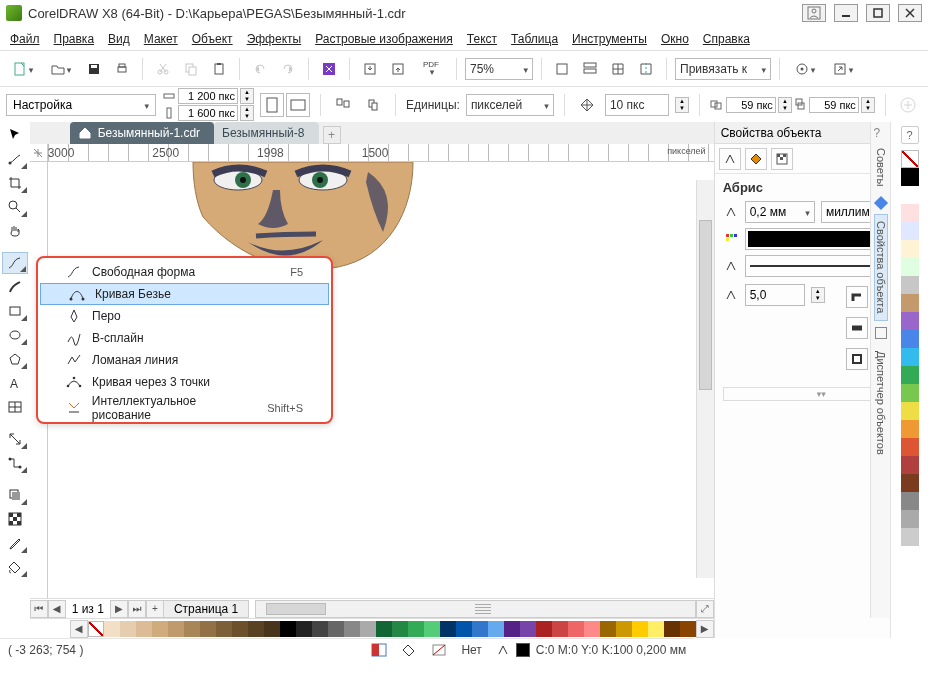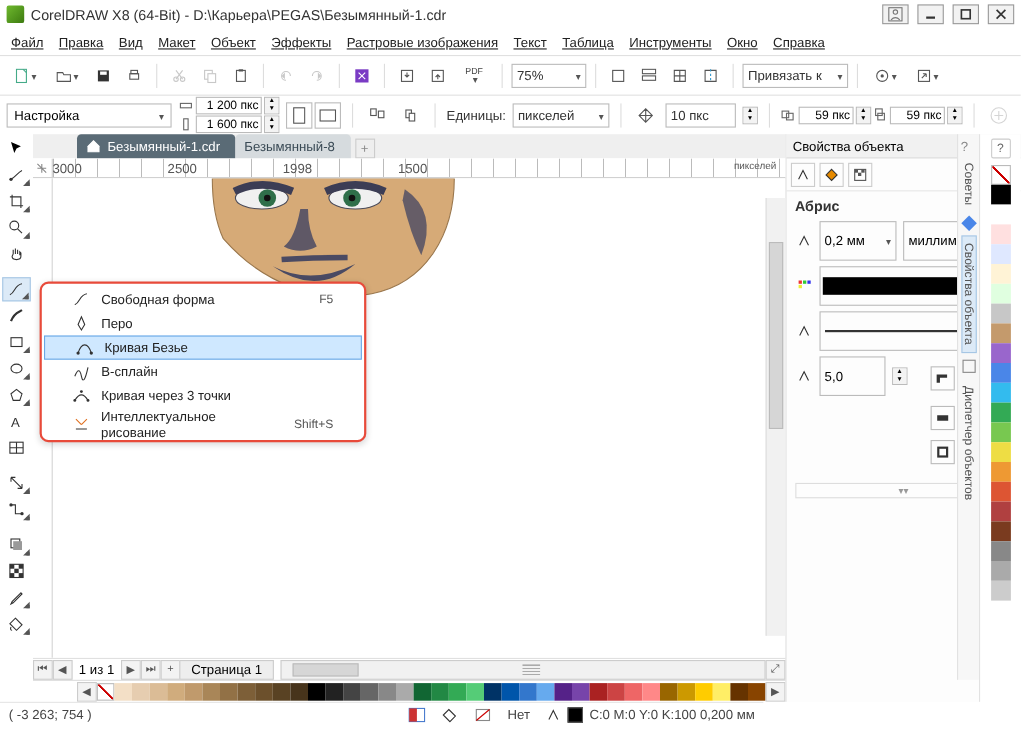--- a/index.html
+++ b/index.html
@@ -64,21 +64,21 @@
   .face-wrap { position:absolute; left:140px; top:0; width:230px; height:110px; }
   
   .docker { width:260px; border-left:1px solid #ddd; display:flex; flex-direction:column; background:#fdfdfd; }
   .docker-head { height:22px; display:flex; align-items:center; padding:0 6px; font-size:12px; background:#f1f1f1; border-bottom:1px solid #ddd; }
   .docker-head .sp { margin-left:auto; display:flex; gap:4px; }
   .docker-tabs { height:30px; display:flex; align-items:center; gap:4px; padding:4px; border-bottom:1px solid #e5e5e5; }
   .dk-ico { width:22px; height:22px; border:1px solid #ccc; display:flex; align-items:center; justify-content:center; }
   .dk-section { padding:6px 8px; }
   .dk-title { font-size:13px; font-weight:600; color:#333; margin-bottom:6px; }
   .dk-row { display:flex; align-items:center; gap:6px; margin-bottom:5px; }
-  .dk-sel { flex:1; height:36px; border:1px solid #bbb; display:flex; align-items:center; padding:0 4px; font-size:11px; }
+  .dk-sel { flex:1; height:22px; border:1px solid #bbb; display:flex; align-items:center; padding:0 4px; font-size:11px; }
   .dk-sel .caret { margin-left:auto; }
   .ico16 { width:16px; height:16px; display:flex; align-items:center; justify-content:center; }
   .corner-grid { display:flex; gap:4px; margin-top:4px; }
   .cg-cell { width:22px; height:22px; border:1px solid #bbb; display:flex; align-items:center; justify-content:center; }
   .dk-chev { height:14px; border:1px solid #ddd; margin:6px 8px; display:flex; align-items:center; justify-content:center; color:#999; font-size:9px; }
   
   .right-tabs { position:absolute; right:38px; top:122px; width:20px; bottom:62px; background:#f7f7f7; border-left:1px solid #e2e2e2; display:flex; flex-direction:column; align-items:center; padding-top:4px; gap:2px; }
   .right-tab-lbl { writing-mode: vertical-rl; font-size:11px; color:#555; padding:6px 0;}
   .right-tab-lbl.active { background:#dceaf7; border:1px solid #a6c6e4; }
   .right-palette { position:absolute; right:0; top:122px; width:38px; bottom:42px; background:#fff; border-left:1px solid #e2e2e2; display:flex; flex-direction:column; align-items:center; padding-top:4px; }
@@ -781,39 +781,45 @@
 </div>
 
 <div class="flyout-menu">
   <div class="fly-row">
       <svg class="ico">
         <path d="M2 13c5-2 4-9 11-10" stroke="#333" fill="none"></path>
       </svg>
       <span>Свободная форма</span>
       <span class="sc">F5</span>
     </div>
-  <div class="fly-row">
-      <svg class="ico">
-        <path d="M8 2l3 7-3 5-3-5z" fill="none" stroke="#333"></path>
-      </svg>
-      <span>Перо</span>
-    </div>
   <div class="fly-row sel">
       <svg class="ico">
         <path d="M2 13C5 3 11 3 14 13" stroke="#333" fill="none"></path>
         <circle cx="2" cy="13" r="1.5" fill="#333"></circle>
         <circle cx="14" cy="13" r="1.5" fill="#333"></circle>
       </svg>
       <span>Кривая Безье</span>
     </div>
   <div class="fly-row">
       <svg class="ico">
+        <path d="M8 2l3 7-3 5-3-5z" fill="none" stroke="#333"></path>
+      </svg>
+      <span>Перо</span>
+    </div>
+  <div class="fly-row">
+      <svg class="ico">
         <path d="M2 12q4-10 6 0t6-8" stroke="#333" fill="none"></path>
       </svg>
       <span>В-сплайн</span>
+    </div>
+  <div class="fly-row">
+      <svg class="ico">
+        <path d="M2 12l4-7 3 5 5-7" stroke="#333" fill="none"></path>
+      </svg>
+      <span>Ломаная линия</span>
     </div>
   <div class="fly-row">
       <svg class="ico">
         <path d="M2 12Q8 2 14 12" stroke="#333" fill="none"></path>
         <circle cx="2" cy="12" r="1.3" fill="#333"></circle>
         <circle cx="8" cy="4" r="1.3" fill="#333"></circle>
         <circle cx="14" cy="12" r="1.3" fill="#333"></circle>
       </svg>
       <span>Кривая через 3 точки</span>
     </div>

